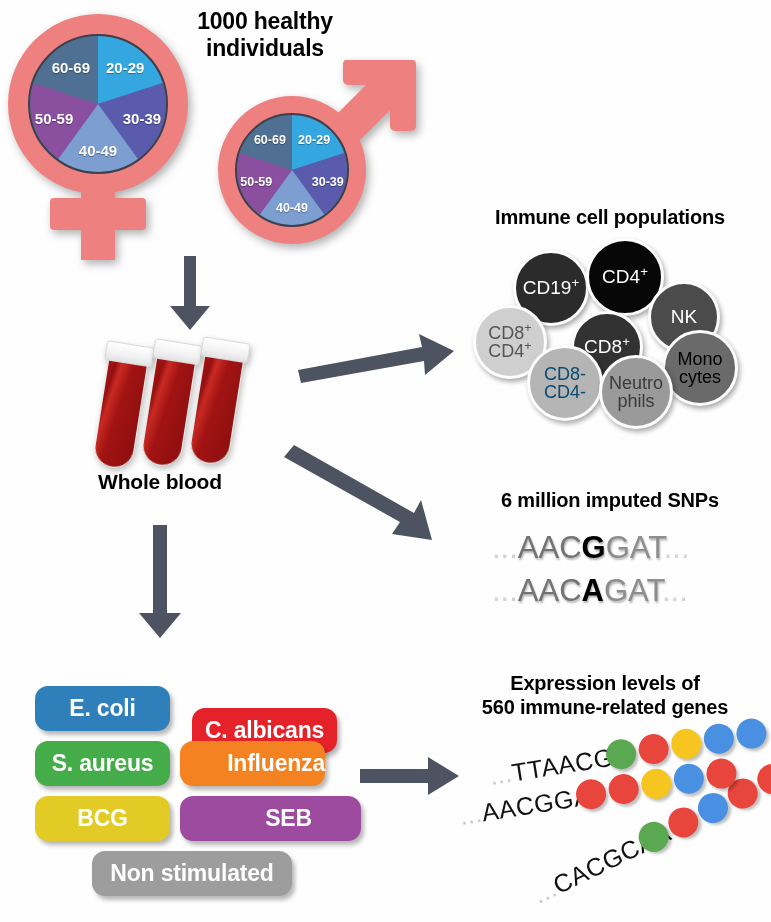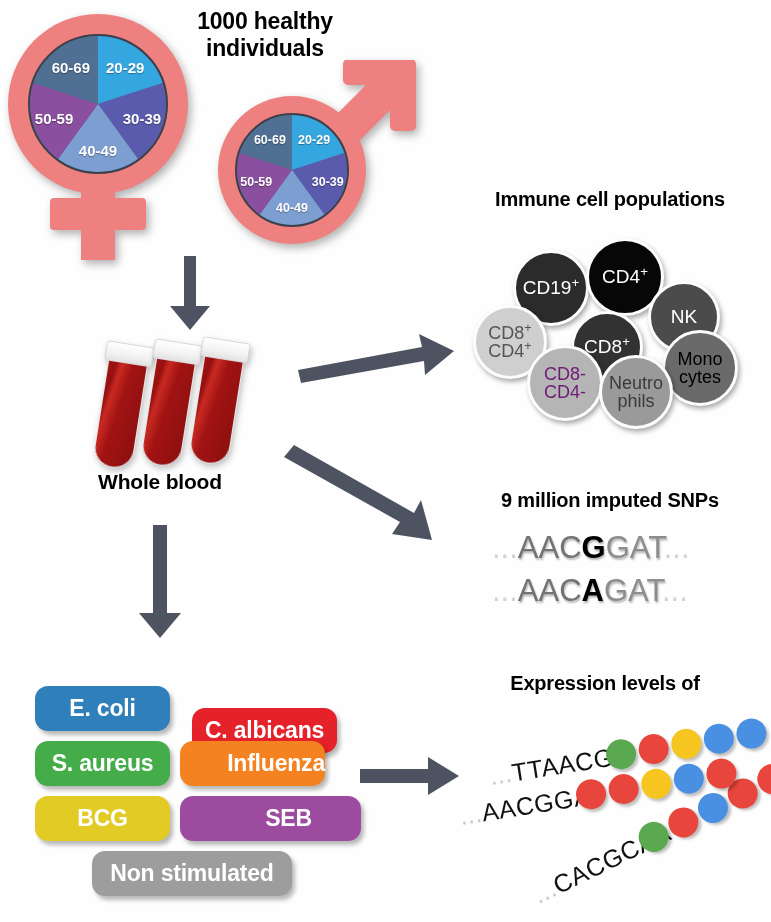--- a/index.html
+++ b/index.html
@@ -9,21 +9,21 @@
     background:#fefefe;
   }
   .abs{position:absolute;}
 
   
   .heading{
     font-weight:bold;color:#000;text-align:center;line-height:1.18;
     letter-spacing:-0.2px;
   }
   #title-individuals{left:170px;top:8px;width:190px;font-size:23px;}
-  #title-immune{left:455px;top:188px;width:310px;font-size:20px;}
+  #title-immune{left:455px;top:206px;width:310px;font-size:20px;}
   #title-snps{left:455px;top:489px;width:310px;font-size:20px;}
   #title-expression{left:440px;top:672px;width:330px;font-size:20px;}
   #label-whole-blood{left:60px;top:470px;width:200px;font-size:21px;}
 
   
   .sym-wrap{filter:drop-shadow(3px 4px 4px rgba(0,0,0,0.30));}
   .ring{
     border-radius:50%;background:#ee8080;position:absolute;
   }
   .pie{
@@ -222,29 +222,29 @@
     </div>
     <div class="cell" style="left: 473px; top: 305px; width: 74px; height: 74px; background: rgb(207, 207, 207); color: rgb(85, 85, 85); font-size: 18px; z-index: 13;">
       <div>CD8<span class="sup">+</span><br>CD4<span class="sup">+</span></div>
     </div>
     <div class="cell" style="left: 571px; top: 311px; width: 72px; height: 72px; background: rgb(50, 50, 50); color: rgb(255, 255, 255); font-size: 19px; z-index: 14;">
       <div>CD8<span class="sup">+</span></div>
     </div>
     <div class="cell" style="left: 662px; top: 330px; width: 76px; height: 76px; background: rgb(106, 106, 106); color: #000000; font-size: 18px; z-index: 15;">
       <div>Mono<br>cytes</div>
     </div>
-    <div class="cell" style="left: 527px; top: 345px; width: 76px; height: 76px; background: rgb(181, 181, 181); color: #701a75; font-size: 18px; z-index: 16;">
+    <div class="cell" style="left: 527px; top: 345px; width: 76px; height: 76px; background: rgb(181, 181, 181); color: #0c4a6e; font-size: 18px; z-index: 16;">
       <div>CD8-<br>CD4-</div>
     </div>
     <div class="cell" style="left: 599px; top: 355px; width: 74px; height: 74px; background: rgb(154, 154, 154); color: rgb(58, 58, 58); font-size: 18px; z-index: 17;">
       <div>Neutro<br>phils</div>
     </div>
   </div>
 
-<div class="abs heading" id="title-snps">9 million imputed SNPs</div>
+<div class="abs heading" id="title-snps">6 million imputed SNPs</div>
 
 <div class="snp-row" style="left:492px;top:530px;">
   <span class="faint">...</span><span class="dim">AAC</span><span class="hot">G</span><span class="mid">GAT</span><span class="faint">...</span>
 </div>
 
 <div class="snp-row" style="left:492px;top:573px;">
   <span class="faint">...</span><span class="dim">AAC</span><span class="hot">A</span><span class="mid">GAT</span><span class="faint">...</span>
 </div>
 
 <div class="abs" id="stimuli-group" style="left:0;top:0;width:400px;height:922px;">
@@ -266,20 +266,21 @@
     <div class="stim" style="left: 180px; top: 796px; width: 145px; height: 45px; background: rgb(156, 75, 158); padding-left: 36px;">
       <span>SEB</span>
     </div>
     <div class="stim" style="left: 92px; top: 851px; width: 200px; height: 45px; background: rgb(157, 157, 157);">
       <span>Non stimulated</span>
     </div>
   </div>
 
 <div class="abs heading" id="title-expression">
   <div>Expression levels of</div>
+  <div>560 immune-related genes</div>
 </div>
 <div class="abs" id="dna-group" style="left:0;top:0;width:771px;height:922px;">
     <div class="dna-strand" style="left: 490px; top: 760px; transform: rotate(-9deg); width: 400px; height: 34px; z-index: 5;">
       <div class="dna-seq" style="left: 0px; top: 2px;"><span class="lead">...</span>TTAACGG</div>
       <div class="bead" style="background: rgb(90, 168, 79); width: 30px; height: 30px; left: 118px; top: 0px;"></div>
       <div class="bead" style="background: rgb(232, 69, 60); width: 30px; height: 30px; left: 151px; top: 0px;"></div>
       <div class="bead" style="background: rgb(246, 197, 32); width: 30px; height: 30px; left: 184px; top: 0px;"></div>
       <div class="bead" style="background: rgb(74, 144, 226); width: 30px; height: 30px; left: 217px; top: 0px;"></div>
       <div class="bead" style="background: rgb(74, 144, 226); width: 30px; height: 30px; left: 250px; top: 0px;"></div>
     </div>

